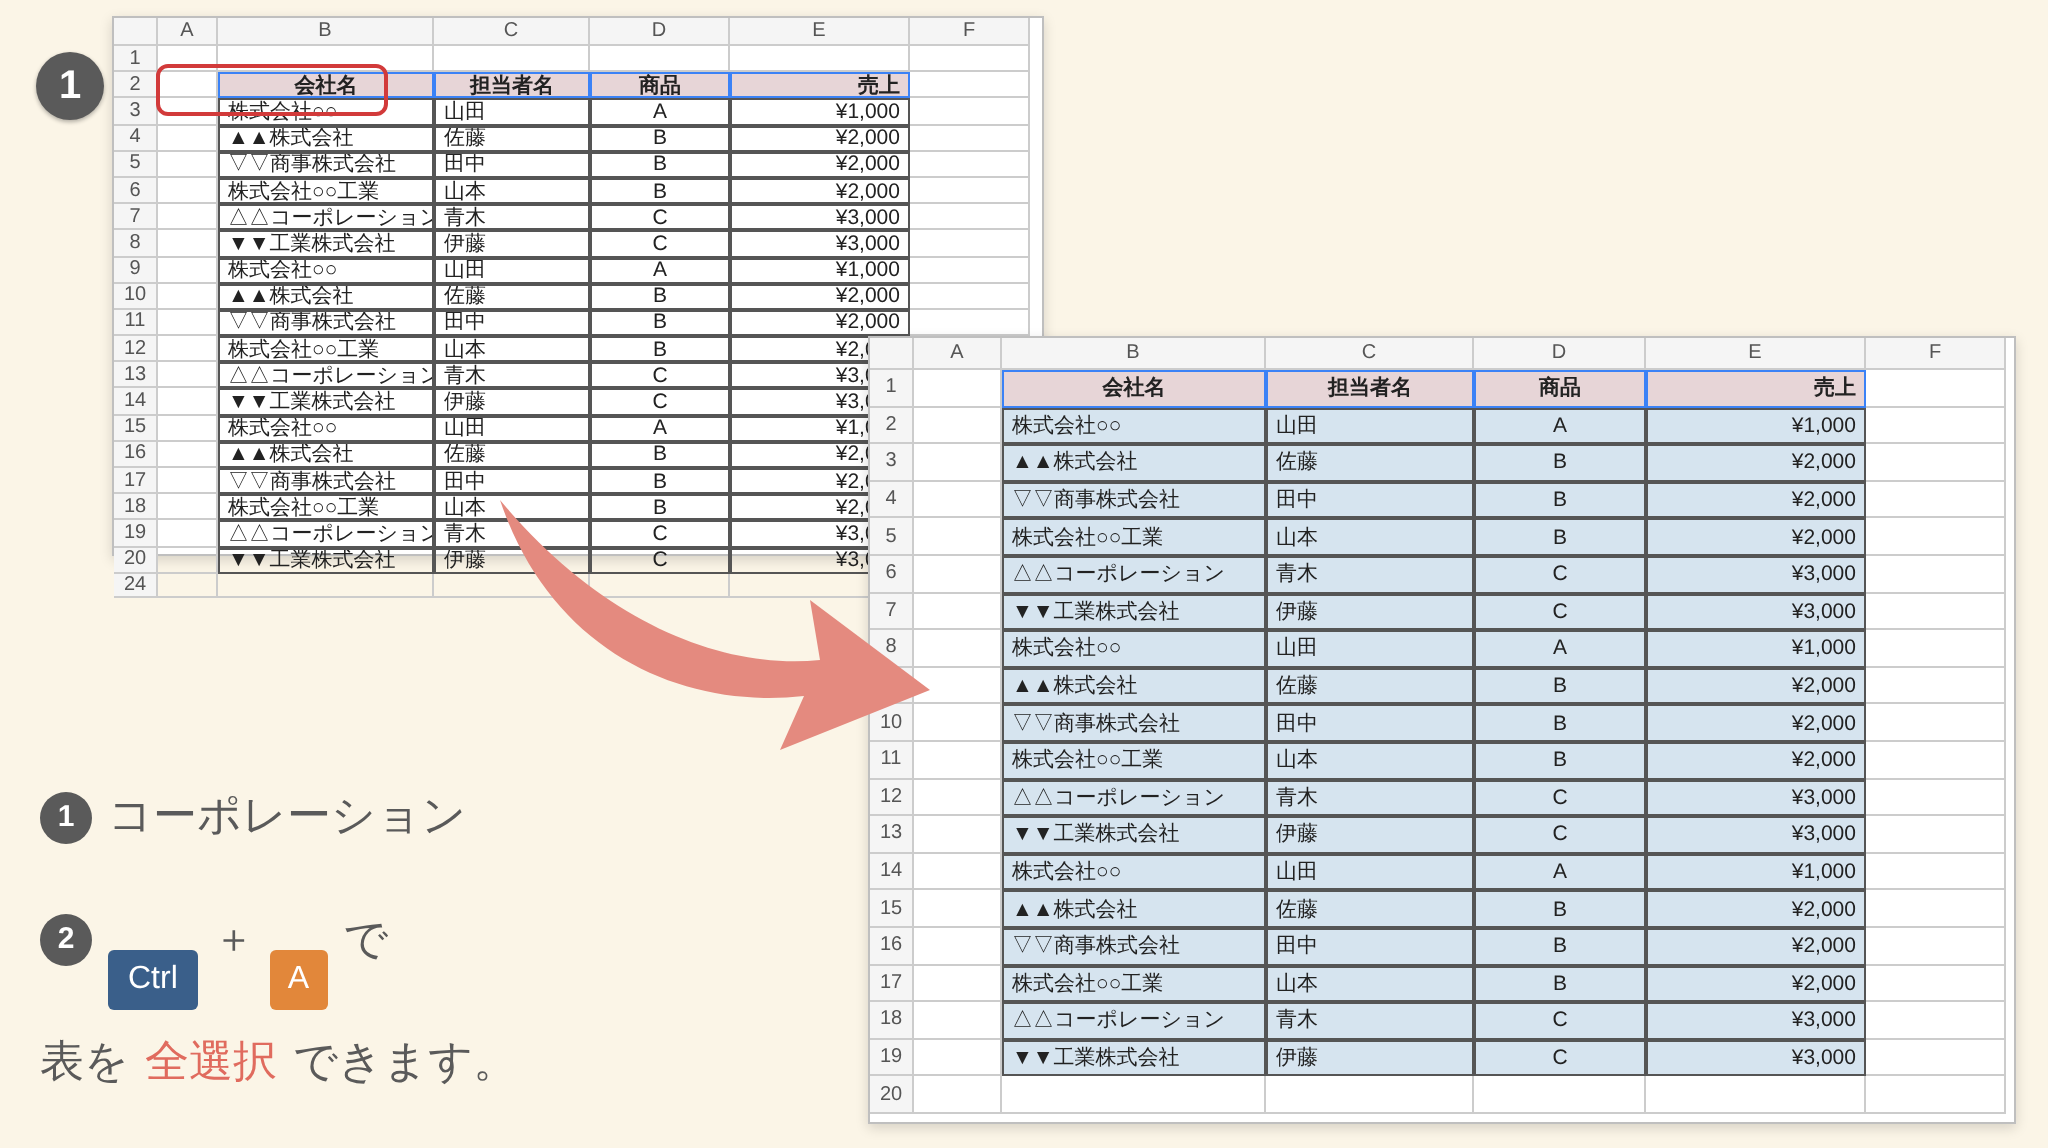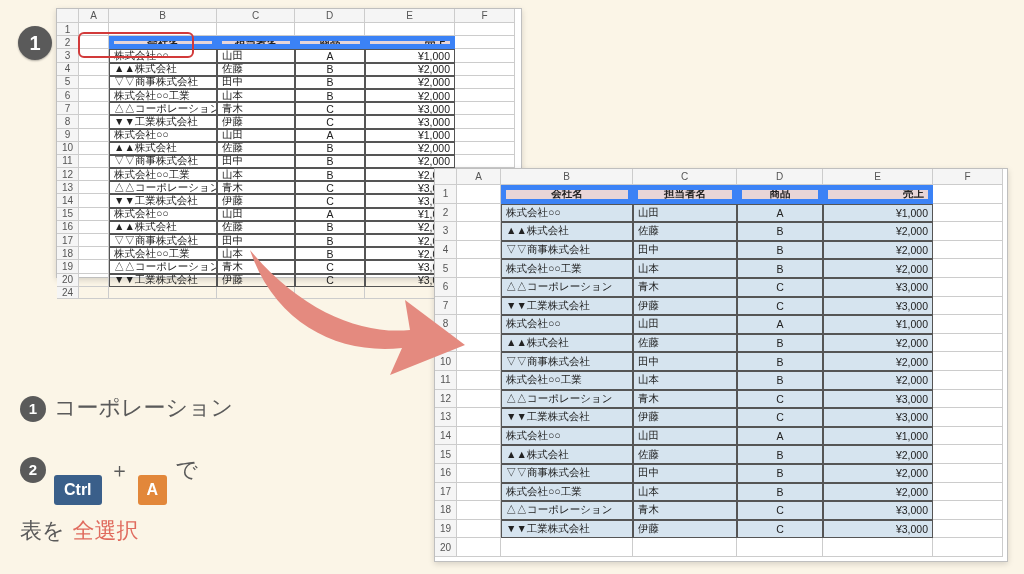--- a/index.html
+++ b/index.html
@@ -39,21 +39,21 @@
     background:#f5f5f5;border-right:1px solid #ccc;border-bottom:1px solid #ccc;
     text-align:center;font-size:10px;color:#555;display:flex;align-items:center;justify-content:center;
   }
   .cell{
     border-right:1px solid #ccc;border-bottom:1px solid #ccc;
     padding:0 4px;display:flex;align-items:center;
     font-size:10.5px;white-space:nowrap;overflow:hidden;
   }
   .hdrcell{
     background:#e7d5d7;font-weight:600;justify-content:center;
-    border:5px solid #3b82f6;
+    border:1px solid #3b82f6;
   }
   .datacell{border:1px solid #555;}
   .center{justify-content:center}
   .right{justify-content:flex-end}
   
   .sel{background:#d6e4ef}
   
   .outline{
     position:absolute;border:2px solid #d23a3a;border-radius:6px;
     pointer-events:none;
@@ -68,21 +68,21 @@
     font-size:22px;color:#5a5a5a;line-height:2.4;
   }
   .instr .row{display:flex;align-items:center;gap:8px}
   .inline-badge{
     width:26px;height:26px;border-radius:50%;
     background:#5a5a5a;color:#fff;font-weight:700;font-size:15px;
     display:inline-flex;align-items:center;justify-content:center;
   }
   .key{
     display:inline-flex;align-items:center;justify-content:center;
-    height:30px;padding:0 10px;border-radius:3px;color:#fff;font-weight:700;font-size:16px;margin-top:40px;
+    height:30px;padding:0 10px;border-radius:3px;color:#fff;font-weight:400;font-size:16px;margin-top:40px;
   }
   .key.ctrl{background:#3a5f8a}
   .key.a{background:#e2873a;padding:0 9px}
   .plus{color:#5a5a5a;font-size:20px;font-weight:500}
   .red{color:#e06b5e}
 </style>
 </head>
 <body>
 
 <div class="badge" style="left:18px;top:26px">1</div>
@@ -412,14 +412,15 @@
   <div class="row">
     <span class="inline-badge">2</span>
     <span class="key ctrl">Ctrl</span>
     <span class="plus">＋</span>
     <span class="key a">A</span>
     <span>で</span>
   </div>
   <div class="row">
     <span>表を</span>
       <span class="red">全選択</span>
+      <span>できます。</span>
   </div>
 </div>
 
 </body></html>

